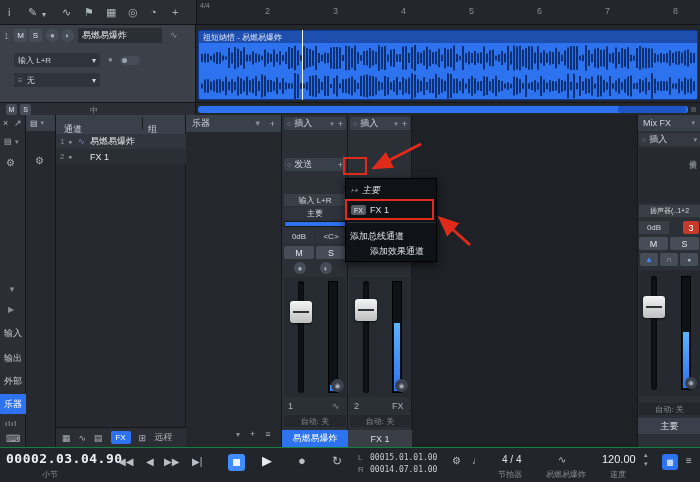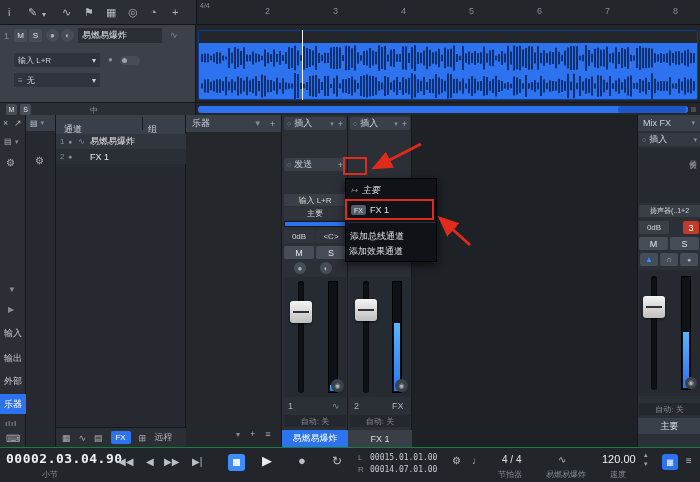--- a/index.html
+++ b/index.html
@@ -95,20 +95,23 @@
         <span>M</span>
       </div>
     <div class="p ctr btn t7" style="left:20px;top:1px;width:11px;height:11px">
         <span>S</span>
       </div>
     <span class="p t8 c3" style="left:90px;top:2px">中</span>
   </div>
 
   <div class="p" style="left:196px;top:25px;width:504px;height:77px;background:#23262b">
     <div class="p" style="left:2px;top:5px;width:500px;height:70px;border:1px solid #0d3c9b;border-radius:2px;overflow:hidden">
+      <div class="row t8" style="height:12px;background:#1e4fae;color:#dfe8ff;padding-left:4px">
+        <span>祖短纳惜 - 易燃易爆炸</span>
+      </div>
       <div class="p" style="left:0;top:12px;width:500px;height:58px;background:#2d72ee">
         <svg width="500" height="58" style="display:block">
           <path id="wf-path" stroke="#0a2a66" stroke-width="2" fill="none" opacity="0.9" d="M3 11.065449904044485L3 18.934550095955515M3 40.60083646555856L3 45.39916353444144M6 10.40840684019034L6 19.591593159809662M6 36.42571820102457L6 49.57428179897543M9 10.635271469013606L9 19.364728530986394M9 36.33425861172564L9 49.66574138827436M12 12.684469318020394L12 17.315530681979606M12 38.76926080930328L12 47.23073919069672M15 10.769678715355287L15 19.230321284644713M15 37.56986082228359L15 48.43013917771641M18 9.094068304803294L18 20.905931695196706M18 36.15064127411206L18 49.84935872588794M21 9.453836757648485L21 20.546163242351515M21 36.28810381754139L21 49.71189618245861M24 12.496394392526296L24 17.503605607473702M24 38.24399206456122L24 47.75600793543878M27 13.497380157916268L27 16.502619842083732M27 33.80464640379796L27 52.19535359620204M30 4.945210215913024L30 25.054789784086978M30 38.84206257502759L30 47.15793742497241M33 9.611242382493703L33 20.388757617506297M33 36.203829561056104L33 49.796170438943896M36 4.122782379639647L36 25.877217620360355M36 38.82537786740359L36 47.17462213259641M39 5.768939858513901L39 24.231060141486097M39 33.386602853834844L39 52.613397146165156M42 8.01609682419803L42 21.98390317580197M42 35.187474692334945L42 50.812525307665055M45 4.2443135526064L45 25.7556864473936M45 37.56574992512469L45 48.43425007487531M48 11.432164502548403L48 18.567835497451597M48 33.65797498396569L48 52.34202501603431M51 11.72519948488116L51 18.27480051511884M51 37.157620190228045L51 48.842379809771955M54 8.548918506850896L54 21.451081493149104M54 35.63712317170575L54 50.36287682829425M57 10.525093813426793L57 19.474906186573207M57 33.19943042648083L57 52.80056957351917M60 11.13209656035906L60 18.86790343964094M60 37.98437502926026L60 48.01562497073974M63 12.816623715800233L63 17.183376284199767M63 31.383747336156375L63 54.616252663843625M66 6.426194332258092L66 23.573805667741908M66 32.673205096922175L66 53.326794903077825M69 9.39004866596224L69 20.60995133403776M69 36.81555631254378L69 49.18444368745622M72 11.094061382660584L72 18.905938617339416M72 37.00716339329938L72 48.99283660670062M75 6.456181262377868L75 23.543818737622132M75 38.45507568954781L75 47.54492431045219M78 10.974223086683196L78 19.025776913316804M78 34.777623201902315L78 51.222376798097685M81 8.253870018412272L81 21.74612998158773M81 39.85872853032561L81 46.14127146967439M84 11.965181780840794L84 18.034818219159206M84 35.308856854950136L84 50.691143145049864M87 9.06241800294083L87 20.93758199705917M87 39.61645846657484L87 46.38354153342516M90 4.030440799204371L90 25.96955920079563M90 40.28569073380277L90 45.71430926619723M93 4.889002283263835L93 25.110997716736165M93 40.45833262586348L93 45.54166737413652M96 2.7928933756775223L96 27.207106624322478M96 30.076868251082487L96 55.92313174891751M99 7.610748878665618L99 22.389251121334382M99 31.045214033198135L99 54.954785966801865M102 12.131697501416056L102 17.868302498583944M102 39.91405680362186L102 46.08594319637814M105 3.1748320704937214L105 26.82516792950628M105 40.67266023024786L105 45.32733976975214M108 5.114447825952084L108 24.885552174047916M108 39.09974178261473L108 46.90025821738527M111 5.946842470735646L111 24.053157529264354M111 32.99789386681732L111 53.00210613318268M114 7.506499383642222L114 22.493500616357778M114 32.5916708640616L114 53.4083291359384M117 2.9198666166703333L117 27.080133383329667M117 32.12243284522992L117 53.87756715477008M120 10.052611138129578L120 19.947388861870422M120 35.690736600154196L120 50.309263399845804M123 11.826799515089078L123 18.17320048491092M123 39.03810365703089L123 46.96189634296911M126 9.63254901479877L126 20.36745098520123M126 33.07922975241672L126 52.92077024758328M129 10.03325297331321L129 19.96674702668679M129 32.88114660306019L129 53.11885339693981M132 4.47877607846749L132 25.52122392153251M132 40.97175992335906L132 45.02824007664094M135 4.026906903163763L135 25.973093096836237M135 35.2381255002947L135 50.7618744997053M138 3.926683721401787L138 26.073316278598213M138 32.46468603156245L138 53.53531396843755M141 4.483692509469961L141 25.51630749053004M141 40.43694370558296L141 45.56305629441704M144 12.087802511108748L144 17.912197488891252M144 36.17510740279977L144 49.82489259720023M147 2.7769919088677852L147 27.223008091132215M147 35.982114016129344L147 50.017885983870656M150 3.0396487267425982L150 26.9603512732574M150 35.020553162670694L150 50.979446837329306M153 5.188600266483263L153 24.811399733516737M153 33.48389441022664L153 52.51610558977336M156 2.560371124849553L156 27.439628875150447M156 36.84072981110148L156 49.15927018889852M159 9.35350058489712L159 20.64649941510288M159 40.10347266001918L159 45.89652733998082M162 12.150415601980058L162 17.849584398019942M162 33.076977361331956L162 52.923022638668044M165 8.015740638420539L165 21.98425936157946M165 32.22825978493893L165 53.77174021506107M168 7.457566448334546L168 22.542433551665454M168 31.596983933901356L168 54.403016066098644M171 5.061342549890469L171 24.93865745010953M171 32.73492400175746L171 53.26507599824254M174 7.5252702878497075L174 22.474729712150292M174 32.878432136630636L174 53.121567863369364M177 8.72325151158293L177 21.27674848841707M177 34.21132076071808L177 51.78867923928192M180 2.295256767389219L180 27.70474323261078M180 38.23860320547101L180 47.76139679452899M183 3.8920033493923256L183 26.107996650607674M183 39.445275108486385L183 46.554724891513615M186 3.035620297661808L186 26.964379702338192M186 33.07940697806043L186 52.92059302193957M189 11.487991946924012L189 18.512008053075988M189 34.336730567825725L189 51.663269432174275M192 6.802018693064383L192 23.197981306935617M192 39.16012625087387L192 46.83987374912613M195 6.096302786361775L195 23.903697213638225M195 37.21654609643247L195 48.78345390356753M198 11.251731500931783L198 18.748268499068217M198 34.11350588986534L198 51.88649411013466M201 11.090108742808297L201 18.909891257191703M201 38.97846128353558L201 47.02153871646442M204 3.4474354509511613L204 26.55256454904884M204 34.31465323014527L204 51.68534676985473M207 3.245427117051804L207 26.754572882948196M207 36.268676436968235L207 49.731323563031765M210 10.011043192411307L210 19.988956807588693M210 34.63925362970622L210 51.36074637029378M213 4.2297373372348375L213 25.770262662765163M213 30.31727584118198L213 55.68272415881802M216 2.089984590526001L216 27.910015409474M216 31.554816437577756L216 54.445183562422244M219 9.013127839993103L219 20.986872160006897M219 36.355507262342144L219 49.644492737657856M222 9.813056912722459L222 20.18694308727754M222 37.67861464044836L222 48.32138535955164M225 7.5372444804088445L225 22.462755519591155M225 33.885674076077976L225 52.114325923922024M228 3.82616232932196L228 26.17383767067804M228 39.046037423475354L228 46.953962576524646M231 6.848561618528038L231 23.151438381471962M231 35.96839166807331L231 50.03160833192669M234 9.232770834736584L234 20.767229165263416M234 35.82436802645316L234 50.17563197354684M237 8.495868109524054L237 21.504131890475946M237 30.935881528766913L237 55.06411847123309M240 5.647511826187838L240 24.352488173812162M240 34.579242999221606L240 51.420757000778394M243 11.762775774604961L243 18.23722422539504M243 36.25247505224252L243 49.74752494775748M246 4.803423893379659L246 25.19657610662034M246 37.72281310621611L246 48.27718689378389M249 6.578047719507595L249 23.421952280492405M249 30.567809233922162L249 55.43219076607784M252 5.831664934277796L252 24.168335065722204M252 30.996961382719746L252 55.003038617280254M255 2.3982293856315664L255 27.601770614368434M255 35.706744657987656L255 50.293255342012344M258 10.936000193123618L258 19.06399980687638M258 35.789351442614134L258 50.210648557385866M261 12.675683805759036L261 17.324316194240964M261 38.483132664296136L261 47.516867335703864M264 2.881885535789479L264 27.11811446421052M264 35.42267945747153L264 50.57732054252847M267 10.208697374037001L267 19.791302625963M267 40.59239646956485L267 45.40760353043515M270 8.580022161208035L270 21.419977838791965M270 35.76118704765395L270 50.23881295234605M273 9.906377796978632L273 20.09362220302137M273 33.1004177816867L273 52.8995822183133M276 8.109288528361503L276 21.890711471638497M276 35.551381625444265L276 50.448618374555735M279 10.227465299401956L279 19.772534700598044M279 38.767667652686214L279 47.232332347313786M282 9.160645162244236L282 20.839354837755764M282 38.012855195614975L282 47.987144804385025M285 3.411368763532664L285 26.588631236467336M285 33.14327752433019L285 52.85672247566981M288 10.422202526453475L288 19.577797473546525M288 34.07261431848019L288 51.92738568151981M291 7.2874038972986455L291 22.712596102701355M291 38.22091954485222L291 47.77908045514778M294 6.7894965298401075L294 23.210503470159892M294 35.99991074878926L294 50.00008925121074M297 12.656269688781322L297 17.34373031121868M297 32.71655431712634L297 53.28344568287366M300 11.276792383891006L300 18.723207616108994M300 36.88447590066062L300 49.11552409933938M303 7.974874096507847L303 22.025125903492153M303 38.00108292334335L303 47.99891707665665M306 10.522999345535936L306 19.477000654464064M306 40.43760329404358L306 45.56239670595642M309 2.62849525258207L309 27.37150474741793M309 39.232813725076994L309 46.767186274923006M312 8.38703646328122L312 21.61296353671878M312 40.78122182633524L312 45.21877817366476M315 2.5108474588923855L315 27.489152541107615M315 33.38620198889839L315 52.61379801110161M318 3.3833932016095787L318 26.61660679839042M318 34.48559305218987L318 51.51440694781013M321 2.8208882044345955L321 27.179111795565404M321 36.160344200870895L321 49.839655799129105M324 6.439024655497633L324 23.560975344502367M324 40.21026783710113L324 45.78973216289887M327 5.05603243069163L327 24.94396756930837M327 31.88502530439655L327 54.11497469560345M330 3.2289100002890336L330 26.771089999710966M330 40.30200514807075L330 45.69799485192925M333 3.4052701664095366L333 26.594729833590463M333 39.05480397640349L333 46.94519602359651M336 9.408603768519242L336 20.591396231480758M336 37.27456480656474L336 48.72543519343526M339 3.2530687925827806L339 26.74693120741722M339 39.57720028937547L339 46.42279971062453M342 9.671482906158417L342 20.328517093841583M342 33.03425540398166L342 52.96574459601834M345 7.20555794484244L345 22.79444205515756M345 36.44162190811039L345 49.55837809188961M348 10.371008223435638L348 19.628991776564362M348 39.720773623955665L348 46.279226376044335M351 8.233638625264575L351 21.766361374735425M351 37.24380280505284L351 48.75619719494716M354 9.09992258434795L354 20.90007741565205M354 37.905038930395676L354 48.094961069604324M357 4.848163465479956L357 25.151836534520044M357 38.391363434955565L357 47.608636565044435M360 8.801109111991536L360 21.198890888008464M360 35.73258398801772L360 50.26741601198228M363 11.839199174024543L363 18.160800825975457M363 37.04916521639825L363 48.95083478360175M366 7.424731509490812L366 22.57526849050919M366 38.18435663472337L366 47.81564336527663M369 4.624182222723903L369 25.375817777276097M369 30.873140926553788L369 55.12685907344621M372 3.1199590995202016L372 26.8800409004798M372 38.739274996063614L372 47.260725003936386M375 2.936658058366447L375 27.063341941633553M375 30.6521828164623L375 55.3478171835377M378 3.2691899521905725L378 26.730810047809427M378 39.7960176347915L378 46.2039823652085M381 12.71505648803577L381 17.28494351196423M381 33.051001421630644L381 52.948998578369356M384 11.663611570842477L384 18.336388429157523M384 38.45681201763364L384 47.54318798236636M387 2.266767175609857L387 27.733232824390143M387 35.26797502601039L387 50.73202497398961M390 7.117728640048881L390 22.88227135995112M390 36.01014651919286L390 49.98985348080714M393 10.70817806462128L393 19.29182193537872M393 33.62005793631397L393 52.37994206368603M396 5.825338649847254L396 24.174661350152746M396 40.61733877055667L396 45.38266122944333M399 4.788855199167301L399 25.2111448008327M399 32.37487193827292L399 53.62512806172708M402 6.658886501445522L402 23.341113498554478M402 32.6845919551597L402 53.3154080448403M405 6.5064319029334L405 23.4935680970666M405 36.73261450067366L405 49.26738549932634M408 3.4895429032742413L408 26.51045709672576M408 39.19541191205644L408 46.80458808794356M411 10.805116232149885L411 19.194883767850115M411 33.04536439045114L411 52.95463560954886M414 9.807139779164572L414 20.192860220835428M414 40.148431733992766L414 45.851568266007234M417 4.621941671055538L417 25.378058328944462M417 37.486163467066945L417 48.513836532933055M420 9.04179273576301L420 20.95820726423699M420 35.26401064636093L420 50.73598935363907M423 4.939155717582253L423 25.060844282417747M423 39.35983477357513L423 46.64016522642487M426 6.330557440953271L426 23.66944255904673M426 36.32726187314256L426 49.67273812685744M429 4.232271675016818L429 25.76772832498318M429 33.47246197801542L429 52.52753802198458M432 11.825297144594515L432 18.174702855405485M432 32.611126285017235L432 53.388873714982765M435 12.60768651431863L435 17.39231348568137M435 40.223513149925566L435 45.776486850074434M438 5.086385922495538L438 24.913614077504462M438 39.67772035006419L438 46.32227964993581M441 2.9574475639819866L441 27.042552436018013M441 36.04624459758816L441 49.95375540241184M444 4.723405215187086L444 25.276594784812914M444 37.51441994086781L444 48.48558005913219M447 4.696816313346062L447 25.303183686653938M447 34.79642950086418L447 51.20357049913582M450 5.247601591021521L450 24.75239840897848M450 39.05026436678145L450 46.94973563321855M453 5.376484282171987L453 24.623515717828013M453 30.340521143109072L453 55.65947885689093M456 10.328165162158257L456 19.671834837841743M456 35.71531918596156L456 50.28468081403844M459 11.49519007238996L459 18.50480992761004M459 38.865173334866995L459 47.134826665133005M462 10.006679538461686L462 19.993320461538314M462 38.01811739161167L462 47.98188260838833M465 11.097660429825192L465 18.90233957017481M465 38.26766225575411L465 47.73233774424589M468 10.366720548420744L468 19.633279451579256M468 38.364467200929354L468 47.635532799070646M471 7.532179847454246L471 22.467820152545755M471 34.192330314119864L471 51.807669685880136M474 9.891434291774203L474 20.108565708225797M474 40.46205821316471L474 45.53794178683529M477 8.450025758758422L477 21.54997424124158M477 40.36631346208087L477 45.63368653791913M480 8.230765645372594L480 21.769234354627407M480 35.828663430490636L480 50.171336569509364M483 9.752192763019412L483 20.247807236980588M483 38.433535448843394L483 47.566464551156606M486 7.45110621842614L486 22.54889378157386M486 34.590920288201595L486 51.409079711798405M489 6.459612920926157L489 23.540387079073845M489 36.613919211000756L489 49.386080788999244M492 9.764571852366497L492 20.235428147633503M492 35.375782394852465L492 50.624217605147535M495 10.256664238648227L495 19.743335761351773M495 38.322429595349966L495 47.677570404650034"></path>
         </svg>
       </div>
     </div>
     <div class="p" style="left:106px;top:5px;width:1px;height:70px;background:#eef3ff;z-index:5"></div>
   </div>
 
   <div class="p" style="left:196px;top:102px;width:504px;height:13px;background:#23262b;border-top:1px solid #121418">
@@ -342,21 +345,21 @@
       <span>主要</span>
     </div>
     <div class="menu-item" style="top:22px">
       <span class="ctr t7" style="width:15px;height:10px;background:#555c66;color:#e8eaee;border-radius:2px;margin:0 4px 0 5px">FX</span>
       <span>FX 1</span>
     </div>
     <div class="p" style="left:2px;top:43px;width:88px;height:1px;background:#2a2f36"></div>
     <div class="menu-item" style="top:48px;padding-left:4px">
       <span>添加总线通道</span>
     </div>
-    <div class="menu-item" style="top:63px;padding-left:3px">
+    <div class="menu-item" style="top:63px;padding-left:24px">
       <span>添加效果通道</span>
     </div>
   </div>
 
   <div class="p" style="left:0;top:447px;width:700px;height:35px;background:#22252a;border-top:1px solid #15803d">
     <div class="p mono" style="left:6px;top:3px;font-size:13px;font-weight:bold;letter-spacing:.5px;color:#eef1f5">00002.03.04.90</div>
     <span class="p t8 c3" style="left:42px;top:21px">小节</span>
 
     <span class="p t10" style="left:118px;top:8px;color:#b9bfc7">◀◀</span>
     <span class="p t10" style="left:146px;top:8px;color:#b9bfc7">◀</span>

